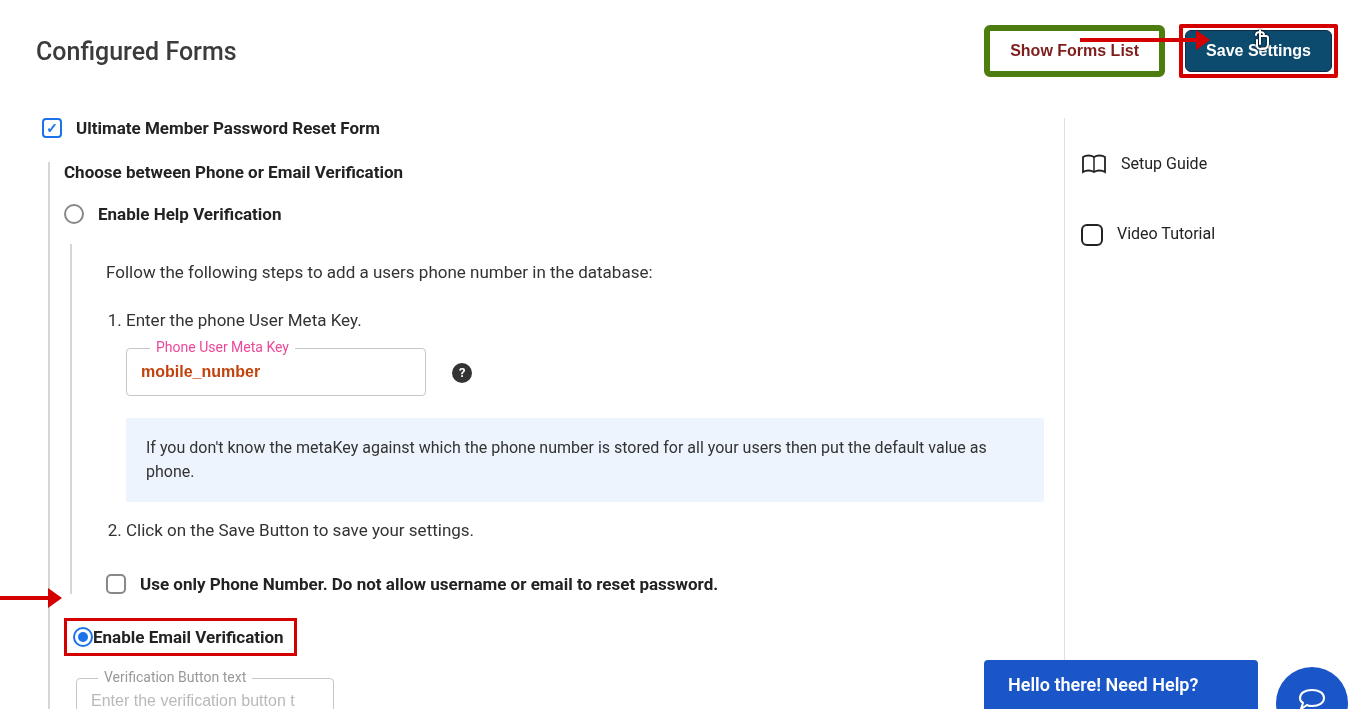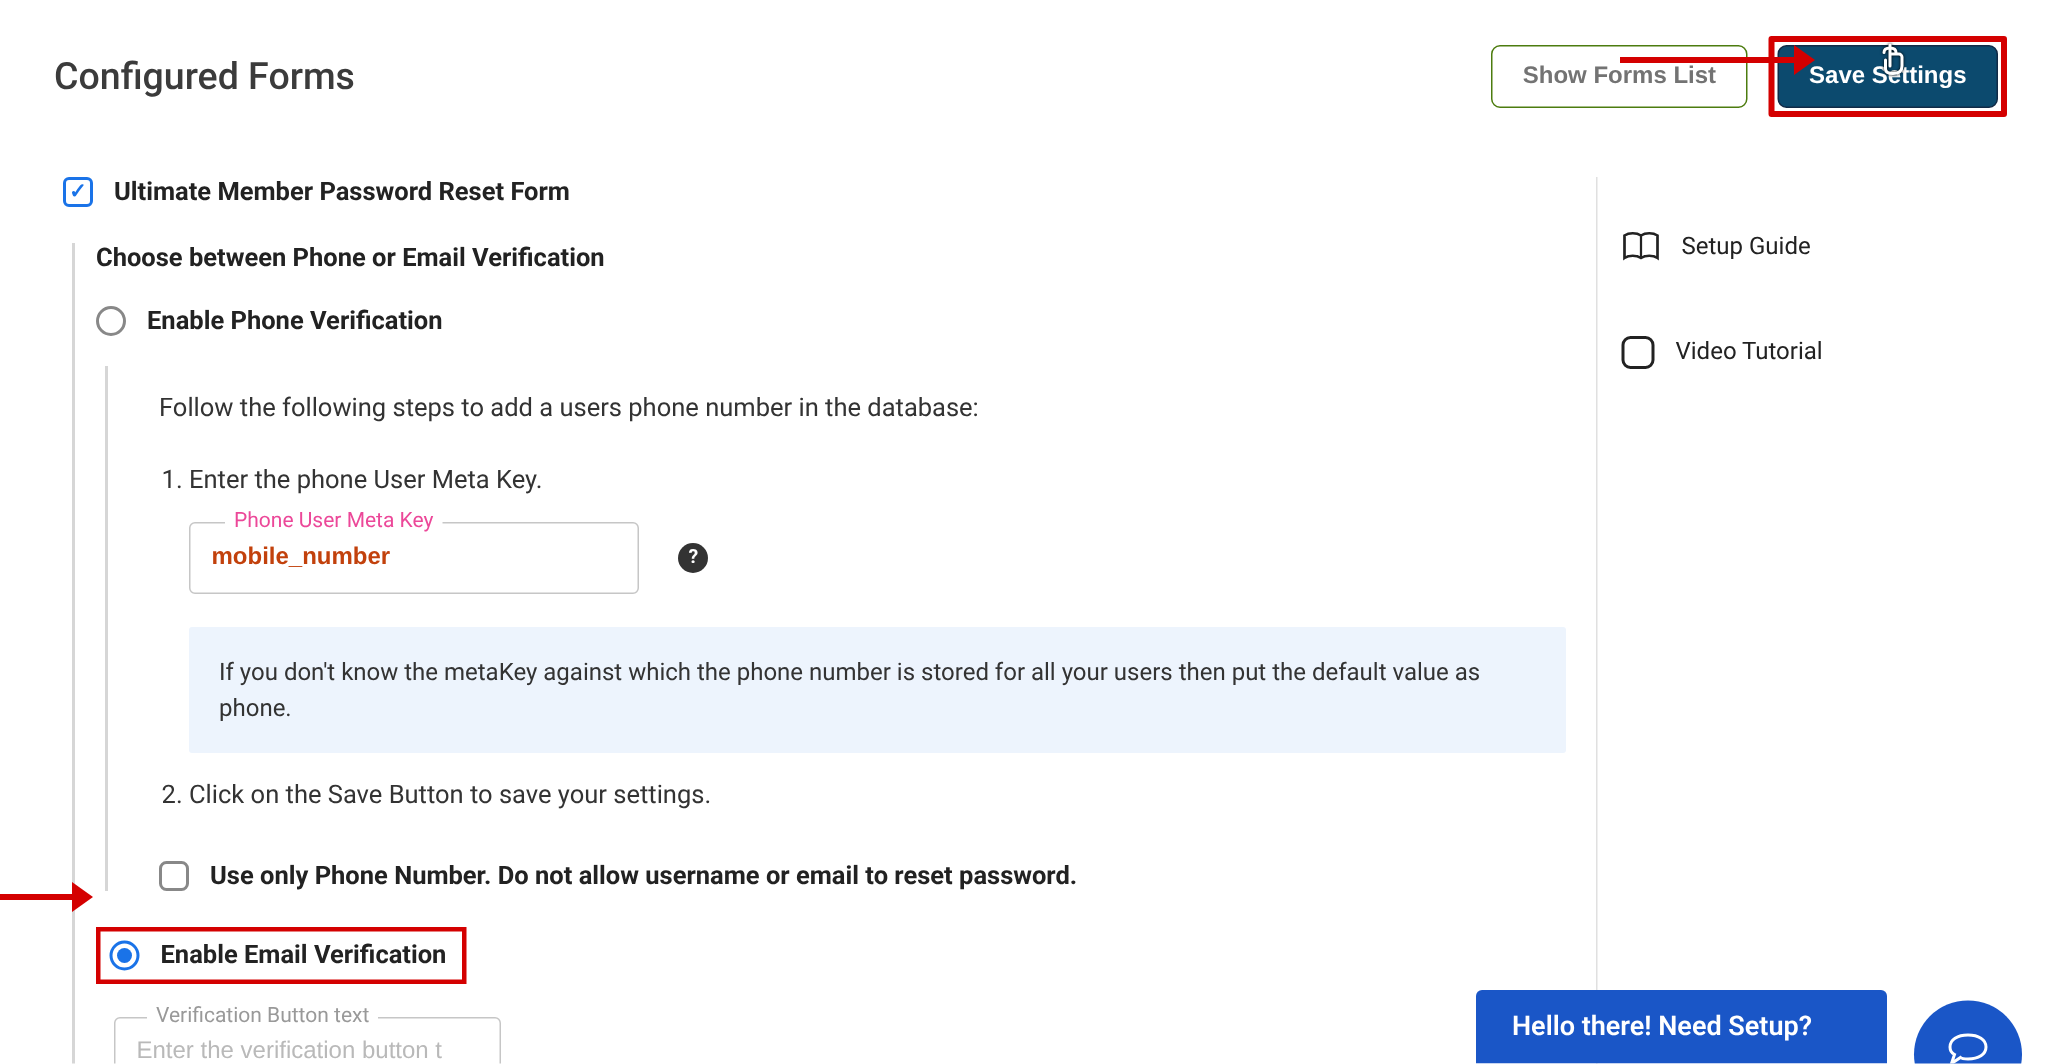--- a/index.html
+++ b/index.html
@@ -26,22 +26,22 @@
   .header-actions { display:flex; align-items:center; gap:14px; }
   .btn {
     font-size:16px;
     font-weight:700;
     border-radius:6px;
     padding:11px 20px;
     cursor:pointer;
   }
   .btn-outline {
     background:#fff;
-    border:1px solid #4d7c0f;
-    color:#737373;
+    border:6px solid #4d7c0f;
+    color:#7f1d1d;
   }
   .btn-primary {
     background:#0c4a6e;
     border:1px solid #112a46;
     color:#fff;
   }
   .save-highlight {
     border:4px solid #d40000;
     padding:2px;
     border-radius:2px;
@@ -139,21 +139,20 @@
   }
   .radio.selected { border-color:#1a73e8; }
   .radio.selected::after {
     content:''; width:10px; height:10px; border-radius:50%; background:#1a73e8;
   }
   .radio-box-highlight {
     border:3px solid #d40000;
     padding:6px 10px 6px 6px;
     display:inline-flex;
     align-items:center;
-    gap:14px;
   }
   .arrow-left-mid {
     position:absolute;
     top:596px;
     left:0px;
     width:48px;
     height:4px;
     background:#d40000;
   }
   .arrow-left-mid::after {
@@ -283,21 +282,21 @@
     <div class="form-check-row">
       <span class="chk checked"></span>
       <span class="form-label-strong">Ultimate Member Password Reset Form</span>
     </div>
 
     <div class="indent-block">
       <div class="section-heading">Choose between Phone or Email Verification</div>
 
       <div class="radio-row">
         <span class="radio"></span>
-        <span class="form-label-strong">Enable Phone Verification</span>
+        <span class="form-label-strong">Enable Help Verification</span>
       </div>
 
       <div class="indent-block">
         <div class="step-block">
           <div class="step-intro">Follow the following steps to add a users phone number in the database:</div>
           <ol class="steps">
             <li>
               <span>Enter the phone User Meta Key.</span>
               <div>
                 <span class="field-wrap">
@@ -343,18 +342,18 @@
     </div>
     <div class="side-link">
       <span class="box-icon"></span>
       <span>Video Tutorial</span>
     </div>
   </div>
 </div>
 
 <div class="arrow-left-mid"></div>
 
-<div class="help-bubble">Hello there! Need Setup?</div>
+<div class="help-bubble">Hello there! Need Help?</div>
 <div class="chat-fab">
   <svg width="34" height="34" viewBox="0 0 34 34">
     <path d="M5 12 C5 7 10 4 17 4 C24 4 29 7 29 12 C29 17 24 20 17 20 C15 20 13 20 12 19 L6 23 L8 17 C6 16 5 14 5 12 Z" fill="none" stroke="#fff" stroke-width="2"></path>
   </svg>
 </div>
 
 </body></html>

